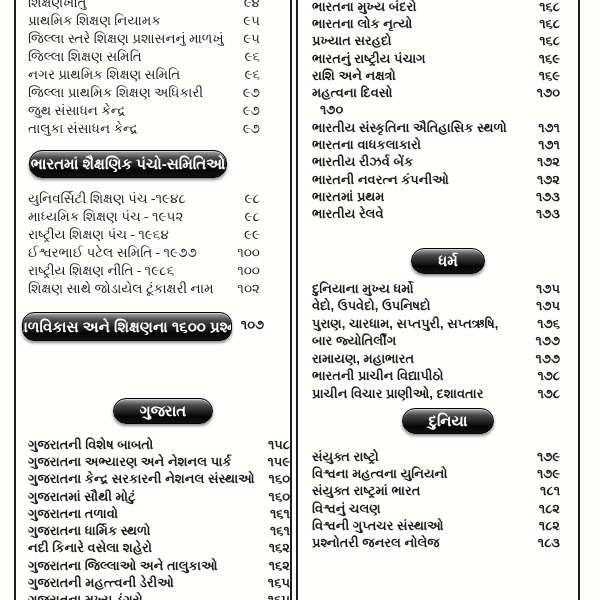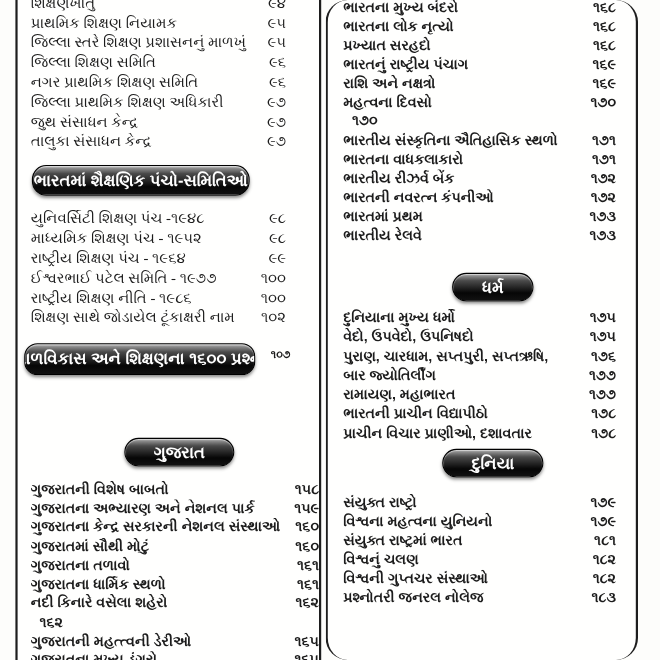--- a/index.html
+++ b/index.html
@@ -8,21 +8,21 @@
     background:#fdfdfb;
     font-family:"Liberation Sans", sans-serif;
     color:#1c1c1c;
   }
   .col-box{
     position:absolute;top:0;bottom:0;
     border-left:2px solid #1d1d1d;border-right:2px solid #1d1d1d;
     background:#fffffe;
   }
   #left-box{left:14px;width:274px;}
-  #right-box{left:296px;width:280px;border-radius:20px;}
+  #right-box{left:296px;width:280px;}
   .block{position:absolute;left:0;right:0;}
   .toc-row{
     display:flex;justify-content:space-between;align-items:center;
     padding-left:12px;padding-right:30px;
   }
   .toc-row .toc-title{
     white-space:nowrap;overflow:hidden;flex:1 1 auto;
     font-size:13px;letter-spacing:0;
   }
   .toc-row .toc-page{
@@ -46,21 +46,21 @@
     color:#fff;font-weight:700;font-size:15px;
     display:flex;align-items:center;justify-content:center;
     box-shadow:0 2px 3px rgba(0,0,0,0.45), inset 0 1px 1px rgba(255,255,255,0.55);
     white-space:nowrap;overflow:hidden;
   }
   .pill-wide{
     position:absolute;left:6px;height:27px;width:208px;border-radius:12px;
   }
   .banner-row{position:absolute;left:0;right:0;height:28px;}
   .banner-page{
-    position:absolute;right:26px;top:5px;font-weight:700;font-size:10px;
+    position:absolute;right:26px;top:5px;font-weight:700;font-size:13px;
   }
   .pill-center-wrap{position:absolute;left:0;right:0;display:flex;justify-content:center;padding-left:48px;}
   .pill-sm{height:24px;padding:0 26px;transform:translateX(-14px);}
   .pill-hdr{position:absolute;left:13px;height:26px;width:196px;}
 </style>
 </head>
 <body>
 
 <div id="left-box" class="col-box">
 
@@ -182,20 +182,21 @@
         <span class="toc-title">ગુજરાતના ધાર્મિક સ્થળો</span>
         <span class="toc-page">૧૬૧</span>
       </div>
 
       <div class="toc-row">
         <span class="toc-title">નદી કિનારે વસેલા શહેરો</span>
         <span class="toc-page">૧૬૨</span>
       </div>
 
       <div class="toc-row">
+        <span class="toc-title">ગુજરાતના જિલ્લાઓ અને તાલુકાઓ</span>
         <span class="toc-page">૧૬૨</span>
       </div>
 
       <div class="toc-row">
         <span class="toc-title">ગુજરાતની મહત્ત્વની ડેરીઓ</span>
         <span class="toc-page">૧૬૫</span>
       </div>
 
       <div class="toc-row">
         <span class="toc-title">ગુજરાતના મુખ્ય ડુંગરો</span>

